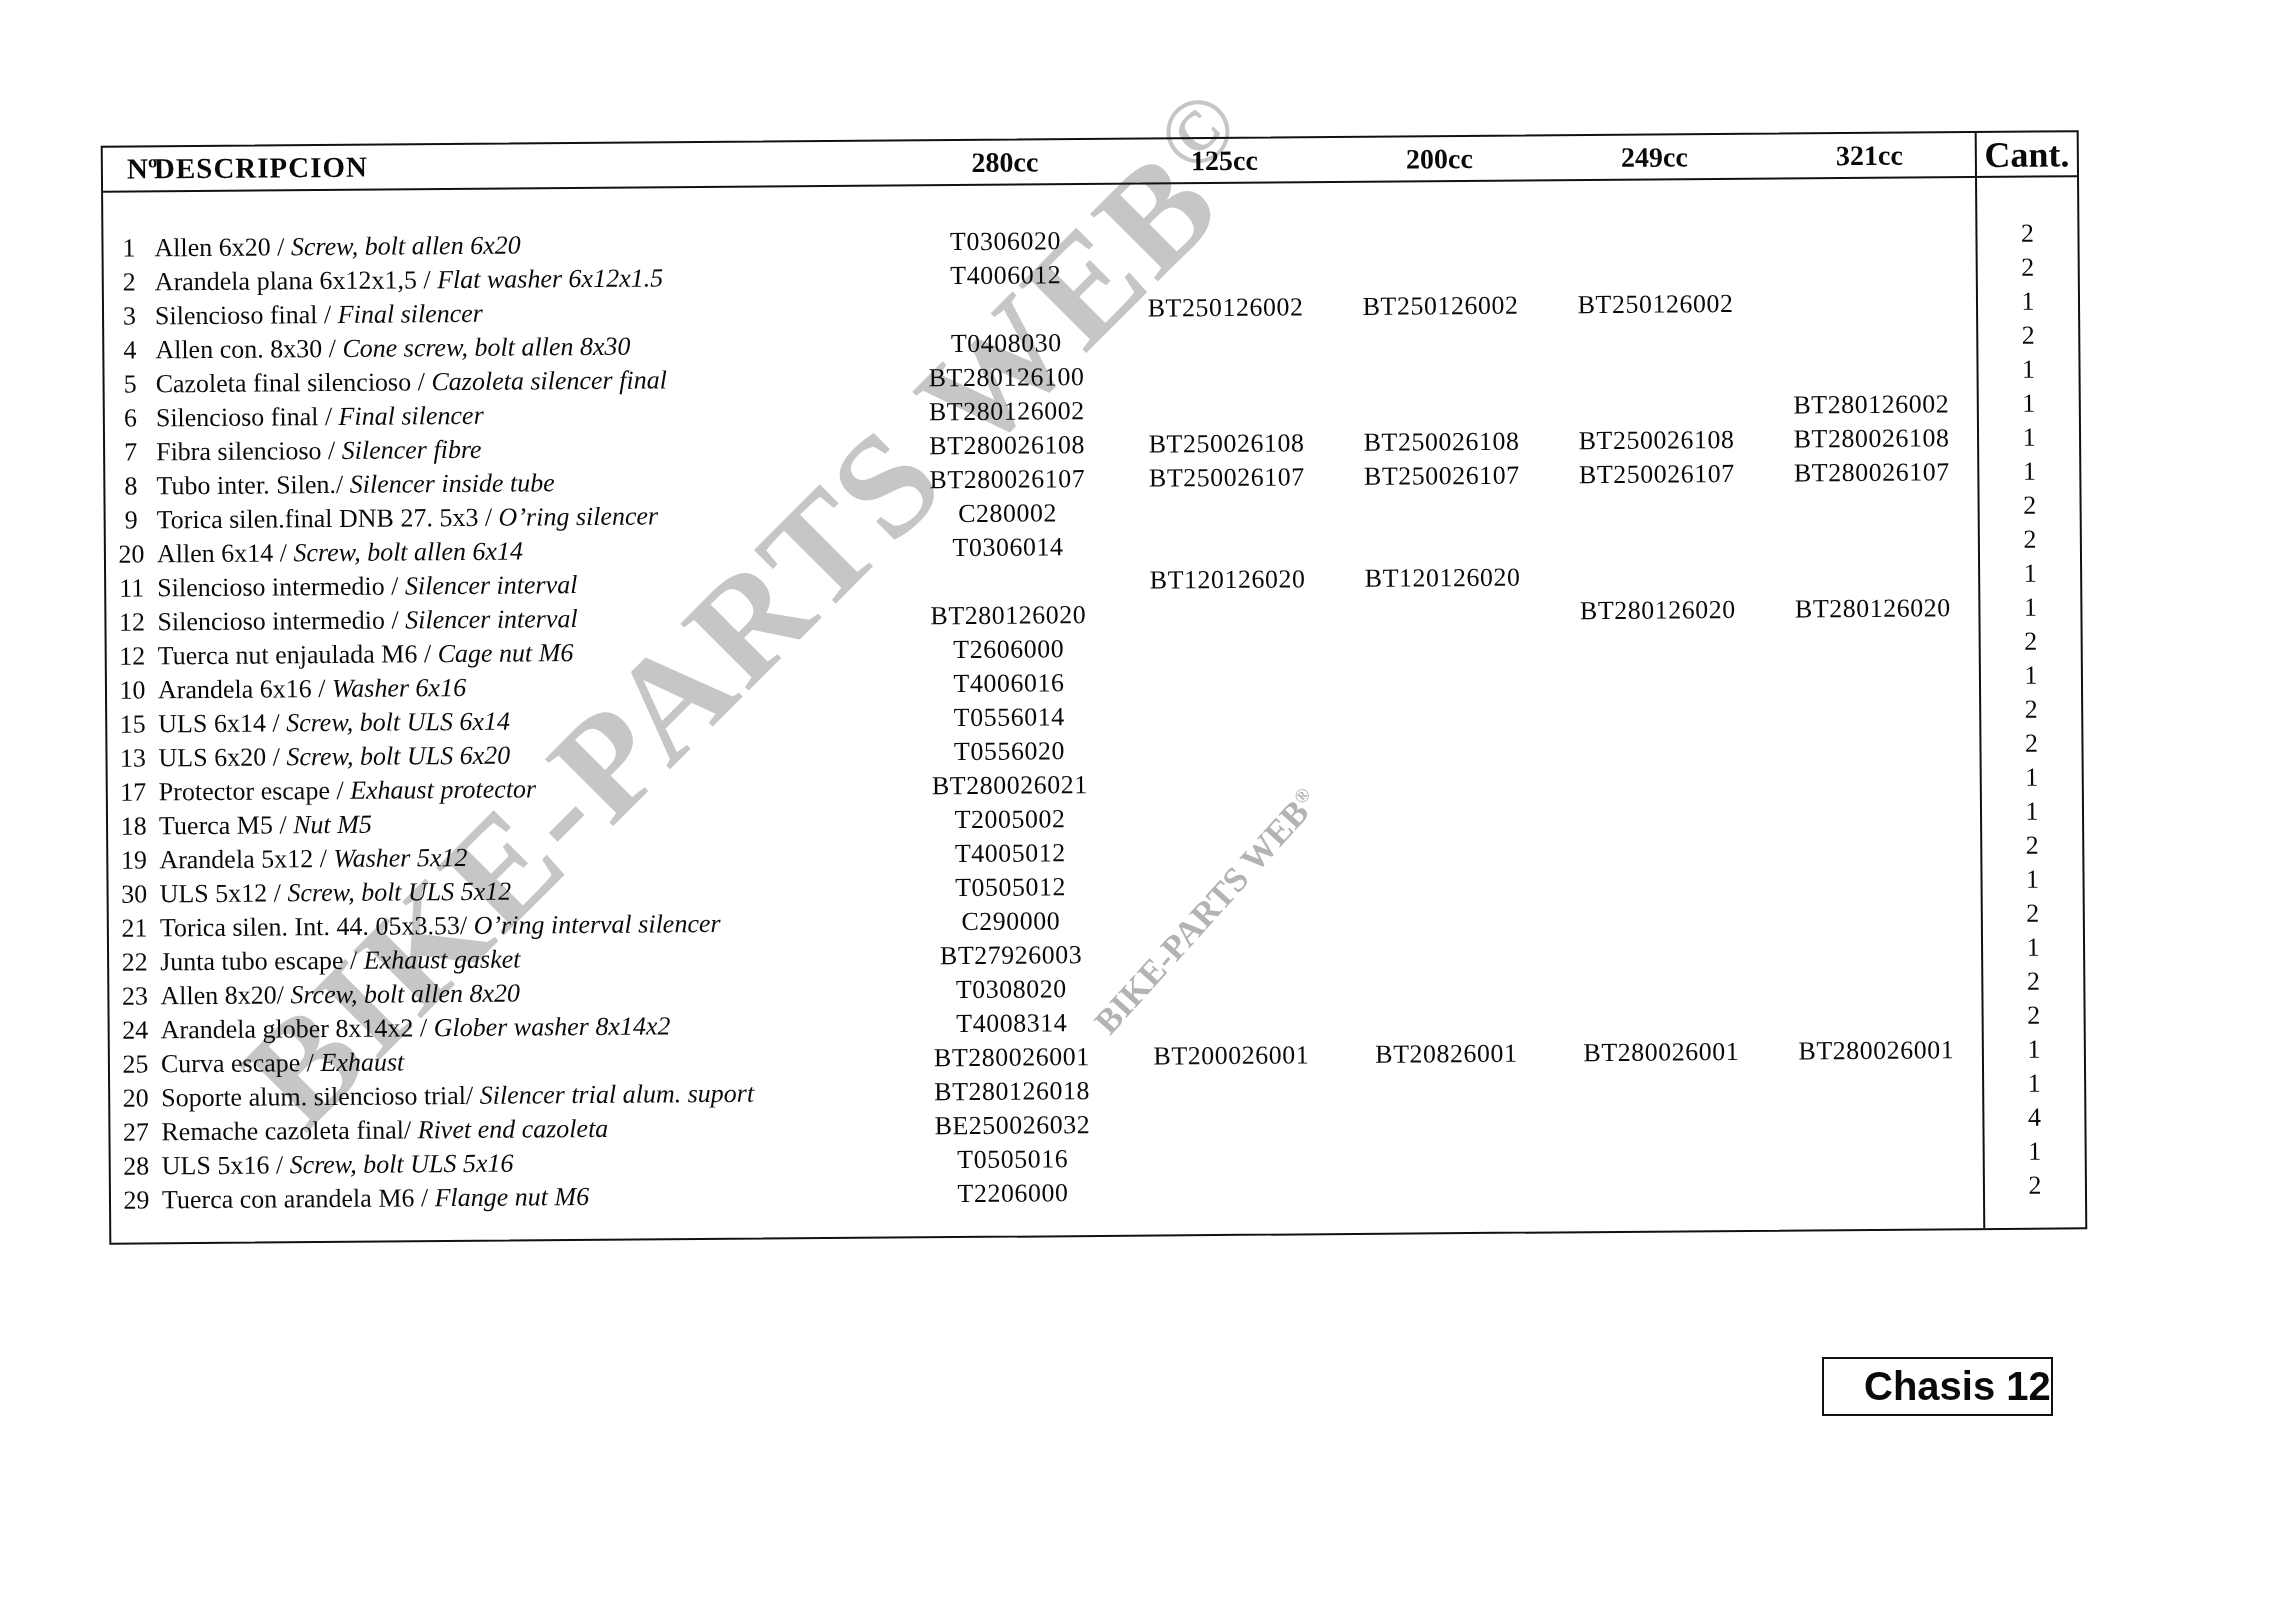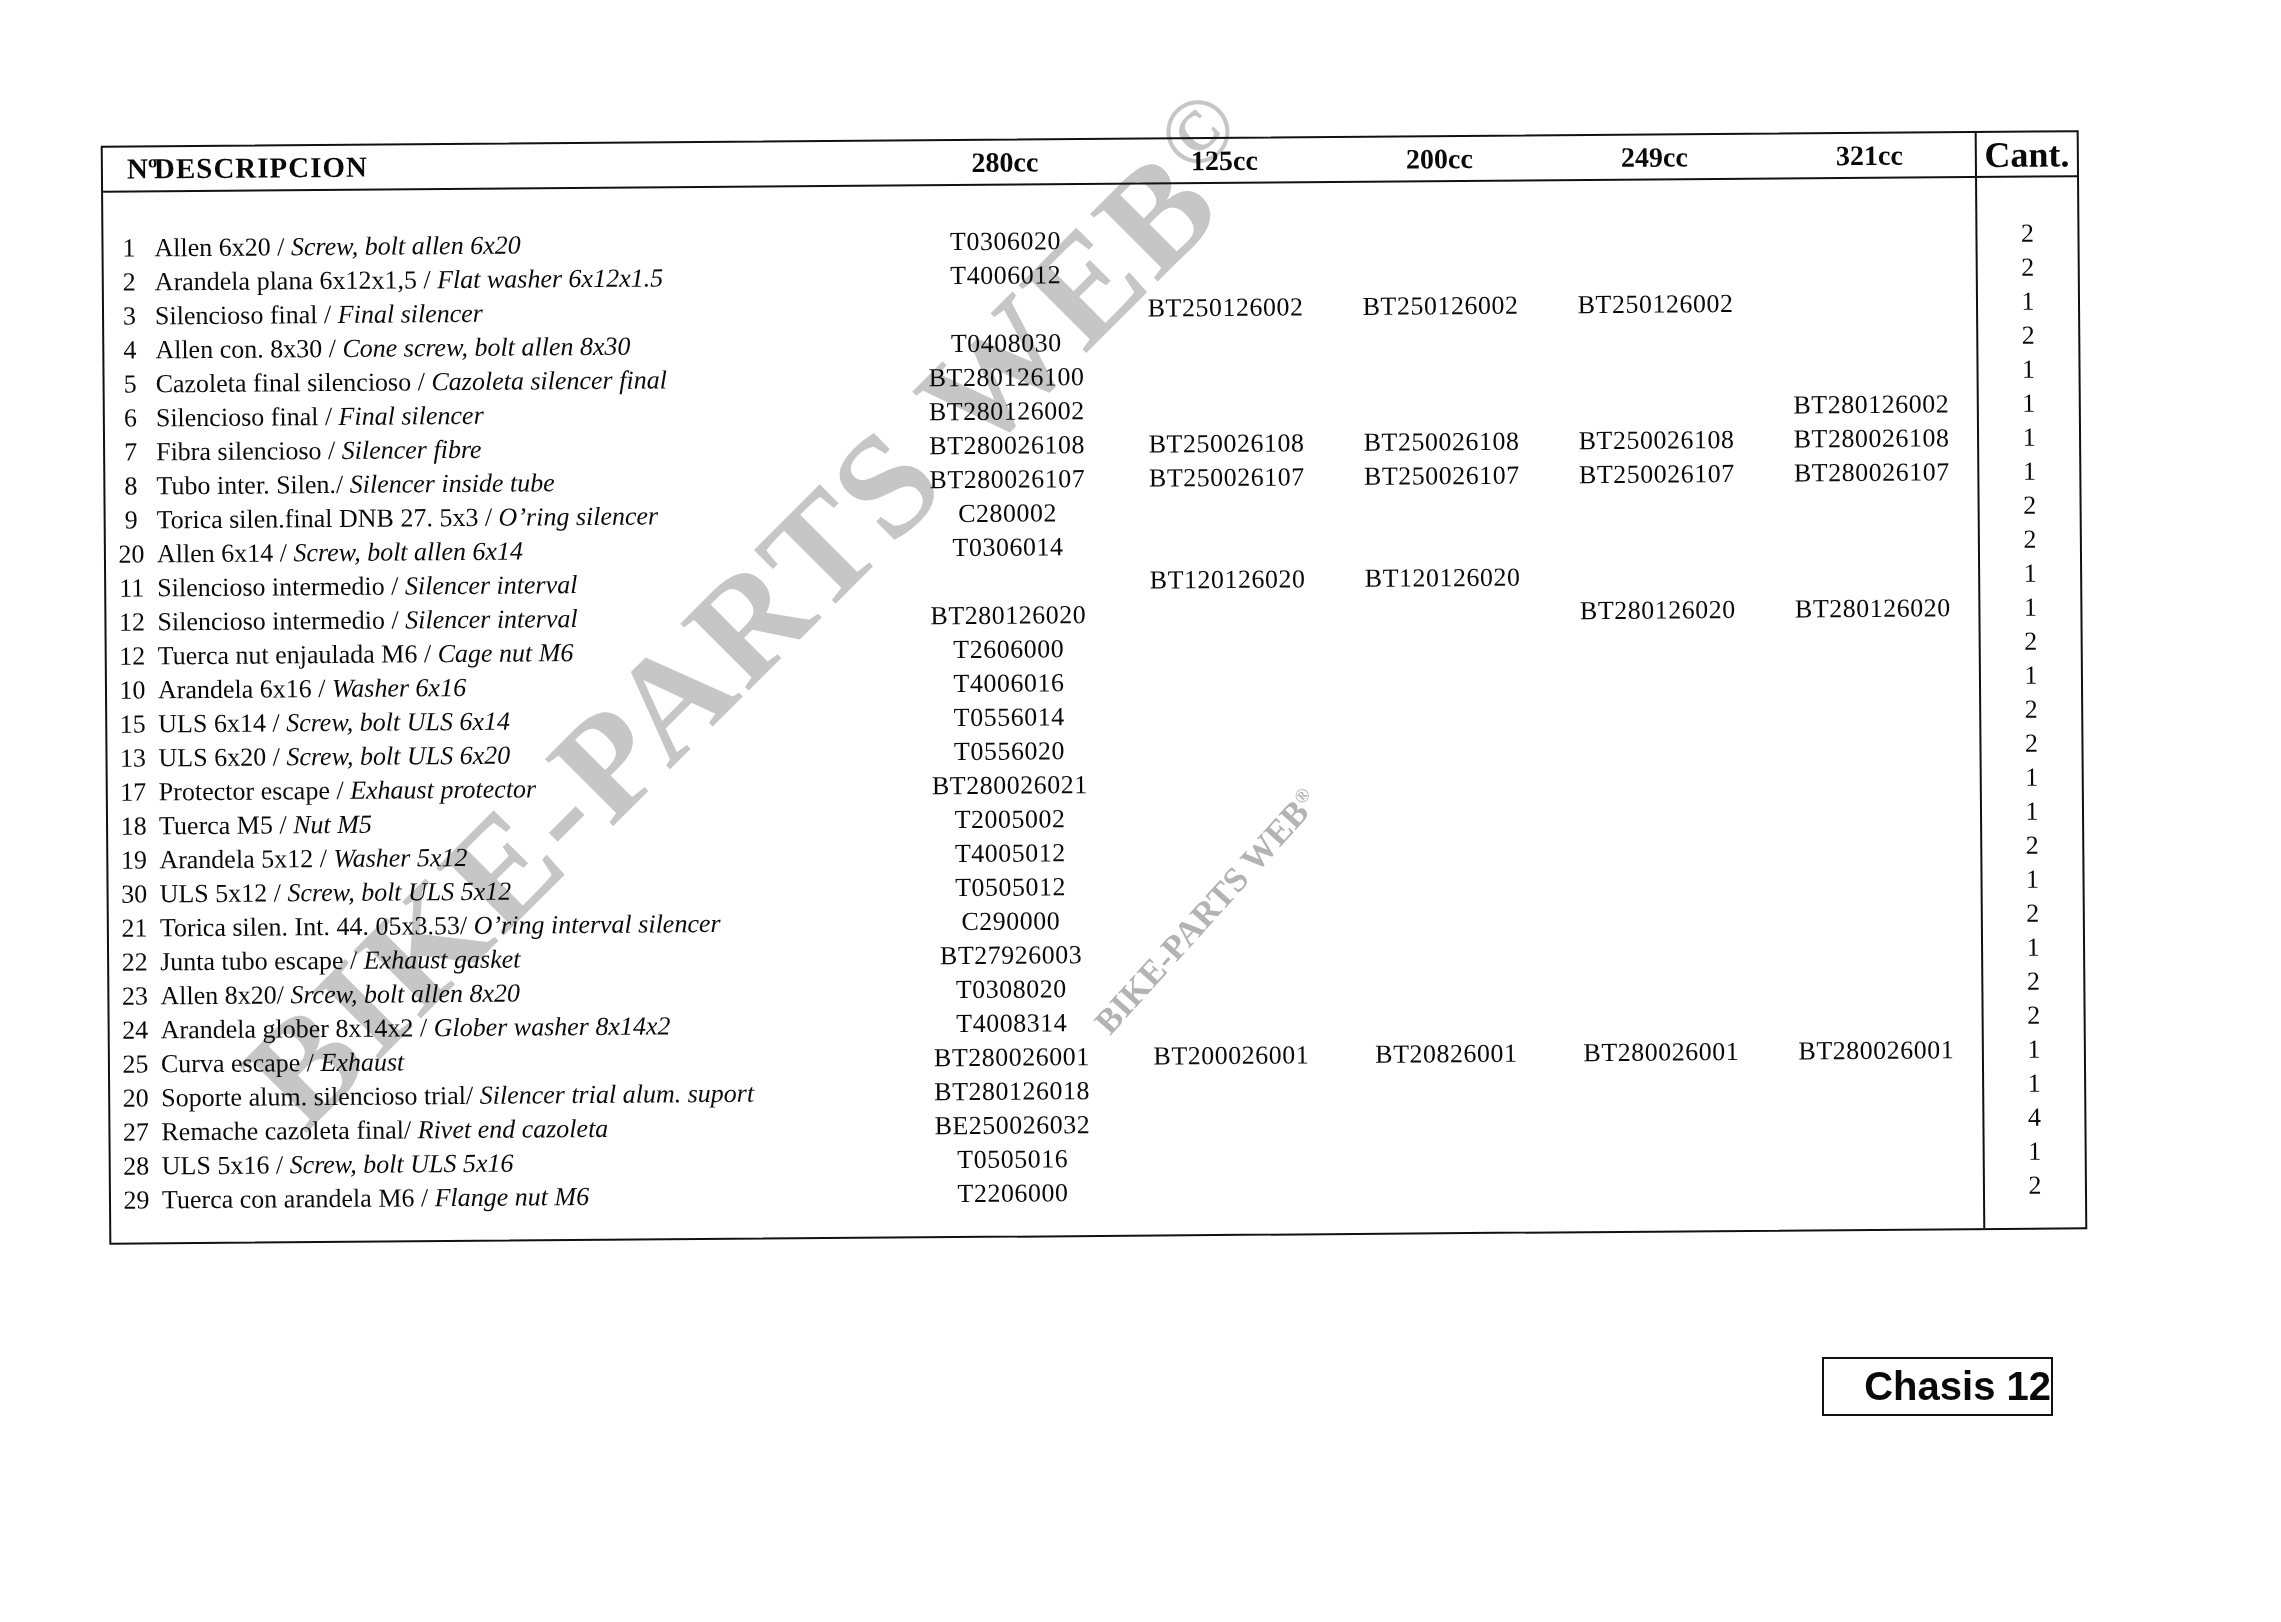--- a/index.html
+++ b/index.html
@@ -113,27 +113,28 @@
   .chasis-box {
     position: absolute;
     left: 1822px;
     top: 1357px;
     width: 231px;
     height: 59px;
     border: 2.9px solid #111;
     box-sizing: border-box;
     display: flex;
     align-items: center;
-    justify-content: flex-end;
+    justify-content: flex-start;
     font-family: "Liberation Sans", sans-serif;
     font-weight: bold;
     font-size: 40px;
     color: #0a0a0a;
     background: #ffffff;
     z-index: 3;
+    padding-left: 40px;
   }
 </style>
 </head>
 <body>
 
 <div class="page">
 
   <div class="watermark-main"><span>BIKE-PARTS WEB</span><span class="wm-sym">©</span></div>
 
   <div class="watermark-small"><span>BIKE-PARTS WEB</span><span class="wm-sym">®</span></div>

